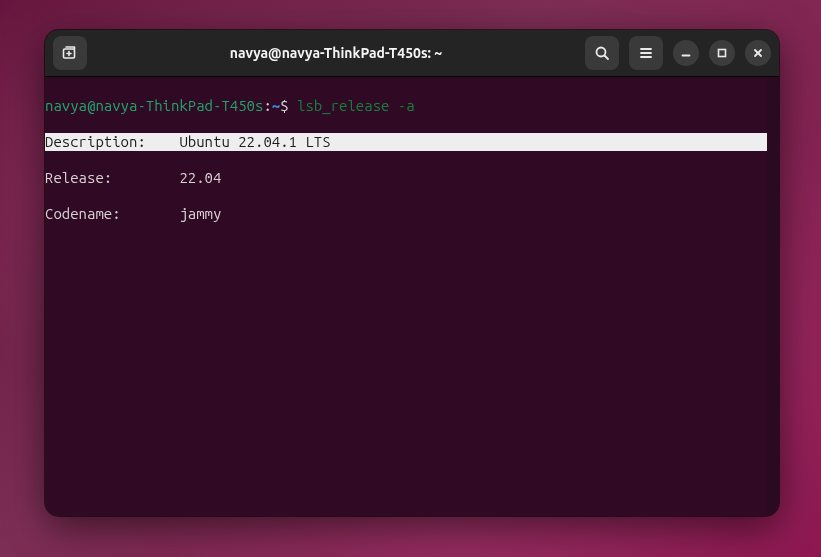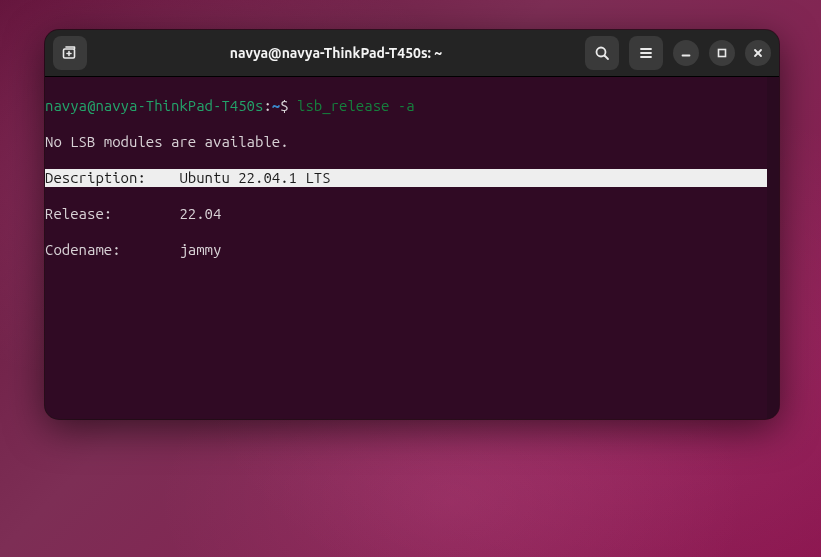--- a/index.html
+++ b/index.html
@@ -19,21 +19,21 @@
       radial-gradient(ellipse 600px 380px at 75% 65%, rgba(255,100,180,0.16), rgba(0,0,0,0) 70%),
       radial-gradient(ellipse 500px 320px at 20% 30%, rgba(255,120,190,0.14), rgba(0,0,0,0) 70%),
       radial-gradient(ellipse 420px 260px at 55% 90%, rgba(255,120,190,0.12), rgba(0,0,0,0) 70%),
       linear-gradient(135deg, #63143b 0%, #7d2e55 40%, #8b164f 100%);
   }
   .window {
     position: absolute;
     left: 45px;
     top: 30px;
     width: 734px;
-    height: 389px;
+    height: 486px;
     border-radius: 14px;
     background: #1b1b1b;
     box-shadow: 0 10px 38px rgba(0,0,0,0.55), 0 0 0 1px rgba(0,0,0,0.55);
     overflow: hidden;
     display: flex;
     flex-direction: column;
   }
   .titlebar {
     height: 46px;
     background: #242424;
@@ -179,21 +179,20 @@
               <line x1="9" y1="3" x2="3" y2="9"></line>
             </svg>
           </span>
         </div>
       </div>
     </div>
 
     <div class="terminal-body">
       <div class="terminal-content">
 <div class="line"><span class="prompt-user">navya@navya-ThinkPad-T450s</span><span class="prompt-colon">:</span><span class="prompt-path">~</span><span class="prompt-colon">$ </span><span class="cmd">lsb_release -a</span></div>
-<div class="line">No LSB modules are available.</div>
 <div class="line highlight">Description:    Ubuntu 22.04.1 LTS</div>
 <div class="line">Release:        22.04</div>
 <div class="line">Codename:       jammy</div>
       </div>
       <div class="terminal-scroll"></div>
     </div>
 
   </div>
 </div>
 

